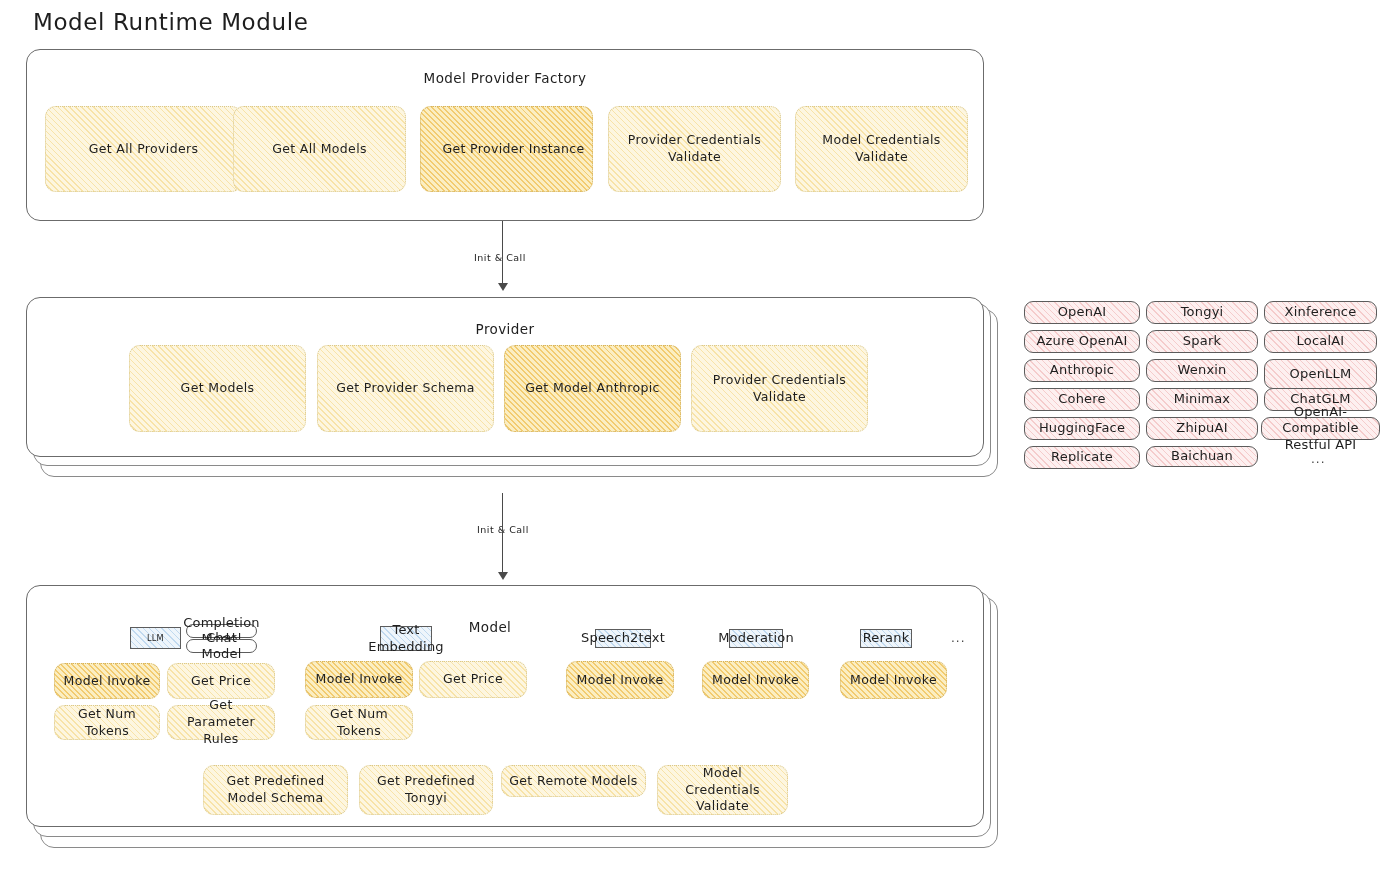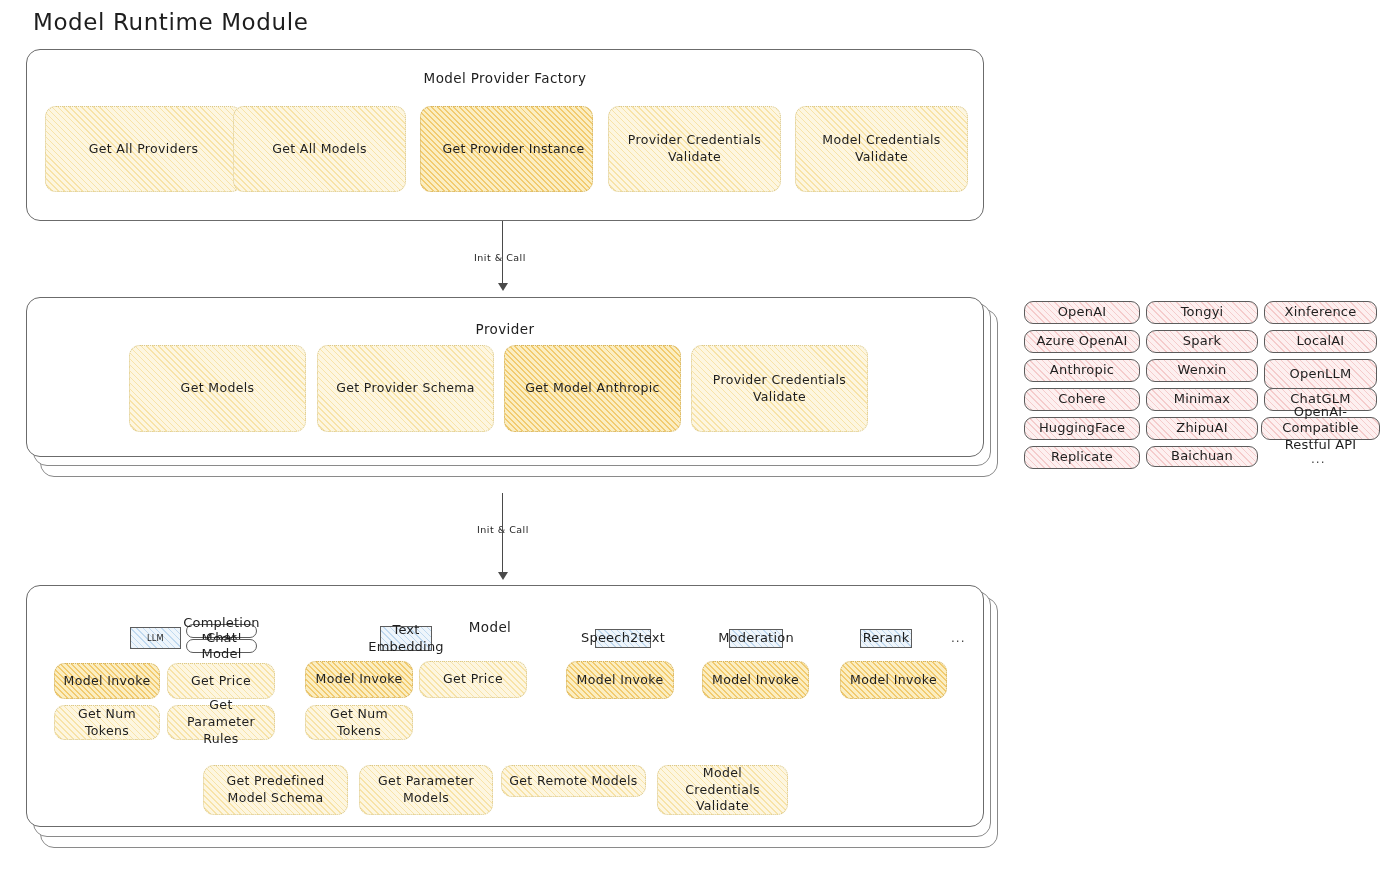--- a/index.html
+++ b/index.html
@@ -319,20 +319,20 @@
 </div>
 <div class="node hatch-y2" style="left:840px; top:661px; width:107px; height:38px;">
   <span>Model Invoke</span>
 </div>
 <div class="ellipsis" style="left:951px; top:631px; z-index:2;">...</div>
 
 <div class="node hatch-y" style="left:203px; top:765px; width:145px; height:50px;">
   <span>Get Predefined Model Schema</span>
 </div>
 <div class="node hatch-y" style="left:359px; top:765px; width:134px; height:50px;">
-  <span>Get Parameter Models</span>
+  <span>Get Predefined Tongyi</span>
 </div>
 <div class="node hatch-y" style="left:501px; top:765px; width:145px; height:32px;">
   <span>Get Remote Models</span>
 </div>
 <div class="node hatch-y" style="left:657px; top:765px; width:131px; height:50px;">
   <span>Model Credentials Validate</span>
 </div>
 
 </body></html>

